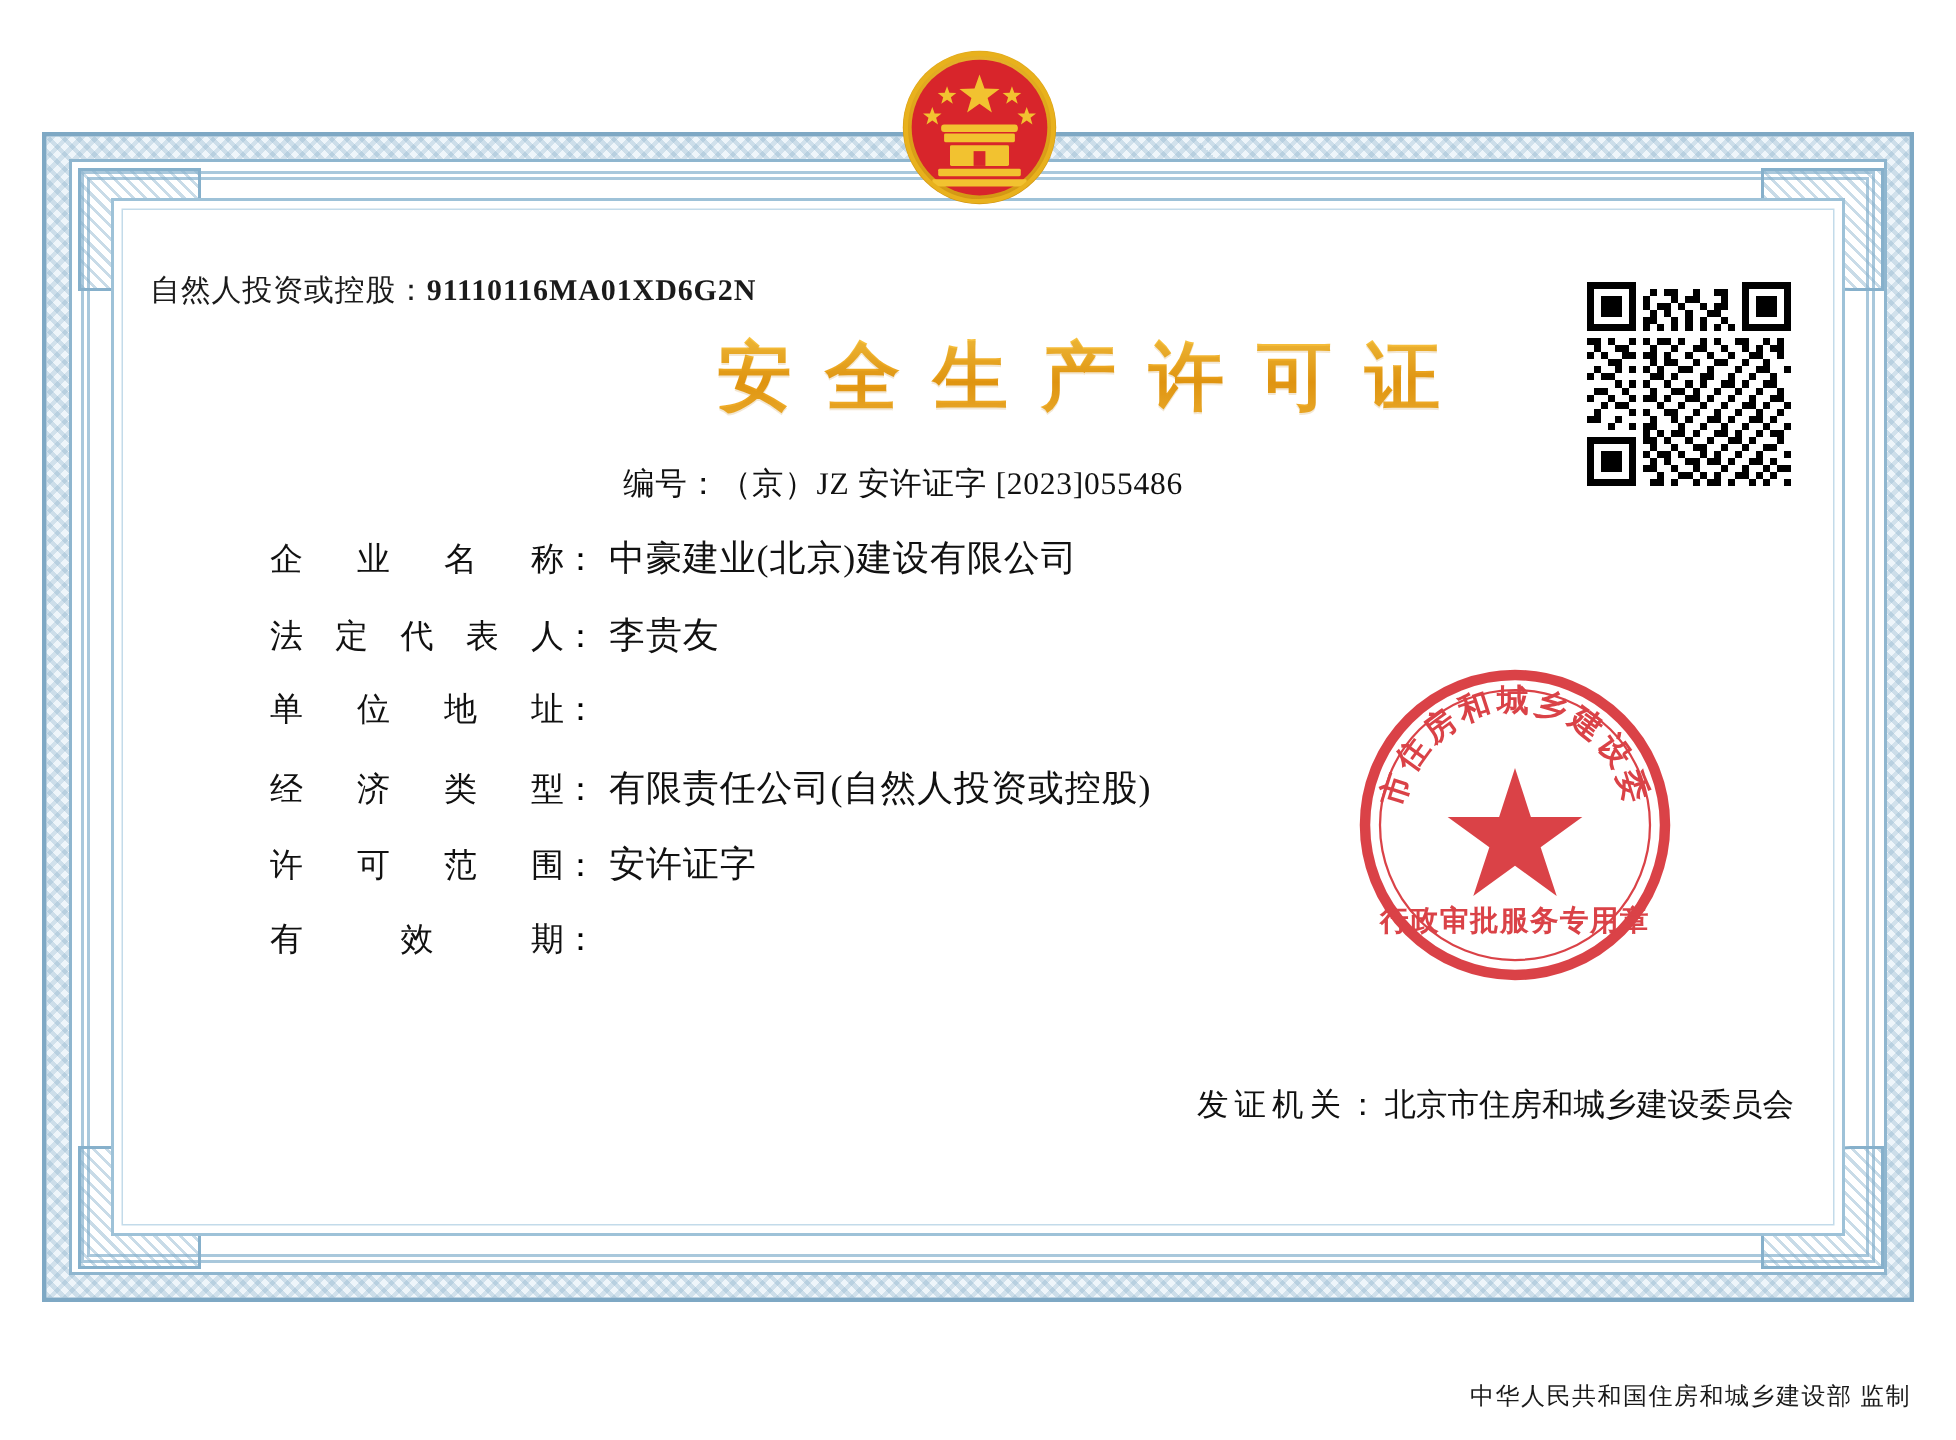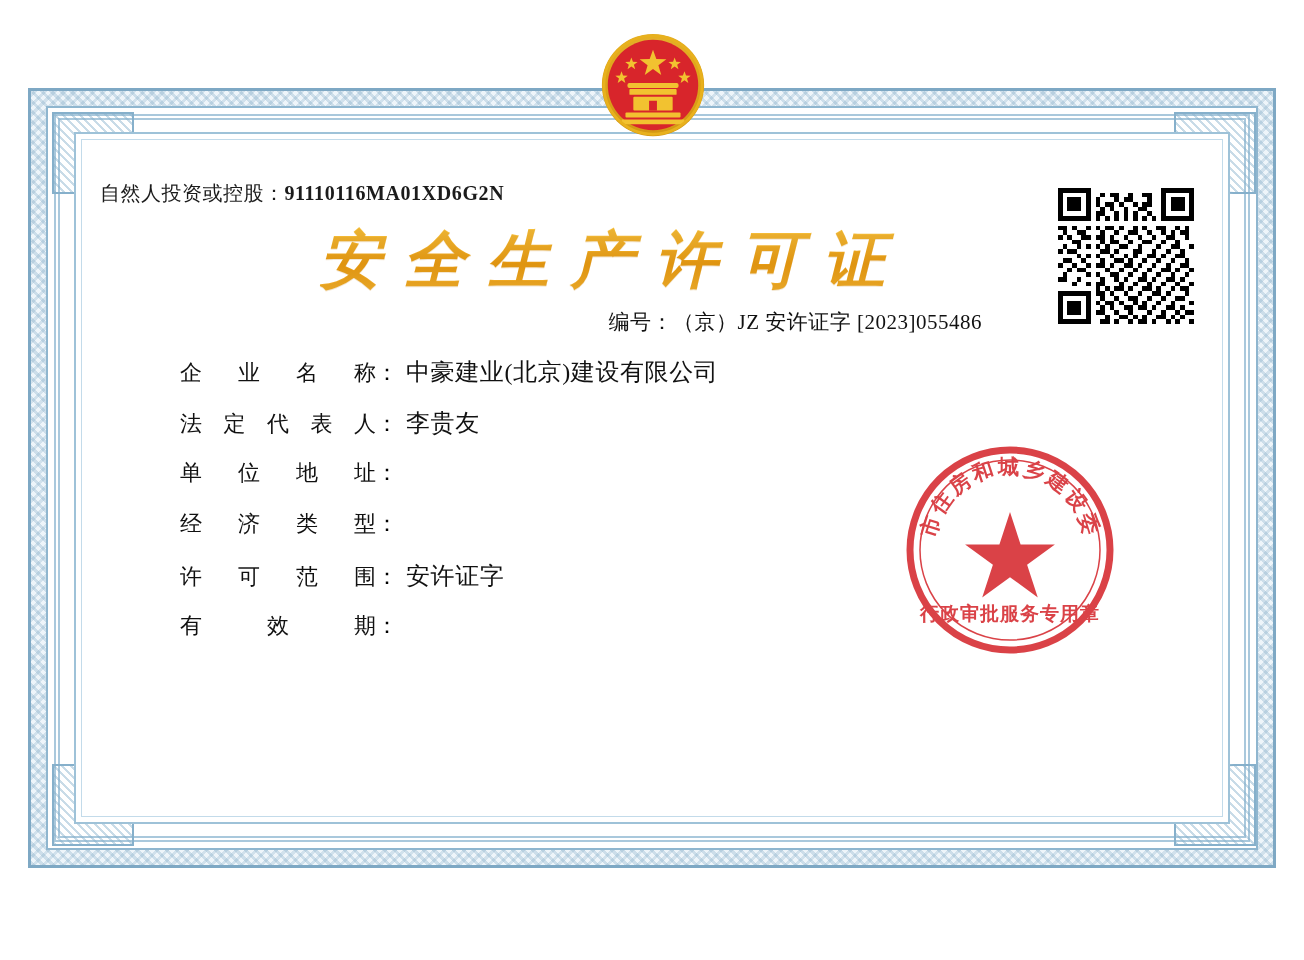--- a/index.html
+++ b/index.html
@@ -100,40 +100,39 @@
   .credit-code .val {
     font-family: "Liberation Serif", serif;
     letter-spacing: 0.6px;
     font-weight: bold;
   }
 
   .title {
     position: absolute;
     left: 122px; top: 48px;
     width: 760px;
-    text-align: center;
+    text-align: right;
     font-family: "DejaVu Sans", "Liberation Sans", sans-serif;
     font-weight: bold;
-    font-size: 62px;
+    font-size: 50px;
     letter-spacing: 22px;
     text-indent: 22px;
     color: #f2a61e;
     background: linear-gradient(180deg, #fbcc4a 0%, #e79a12 55%, #f5b938 100%);
     -webkit-background-clip: text;
     background-clip: text;
     -webkit-text-fill-color: transparent;
     text-shadow: 0 1px 0 rgba(190,120,10,0.18);
-    font-style: italic;
   }
 
   .serial {
     position: absolute;
     left: 122px; top: 138px;
     width: 760px;
-    text-align: right;
+    text-align: center;
     font-size: 21px;
     color: #111;
     letter-spacing: 0.5px;
   }
 
   
   .qr {
     position: absolute;
     right: 10px; top: 18px;
     width: 136px; height: 136px;
@@ -548,20 +547,21 @@
       </div>
 
       <div class="row">
         <span class="label">
           <span>经</span>
             <span>济</span>
             <span>类</span>
             <span>型</span>
         </span>
         <span class="colon">：</span>
+        <span class="value">有限责任公司(自然人投资或控股)</span>
       </div>
 
       <div class="row">
         <span class="label">
           <span>许</span>
             <span>可</span>
             <span>范</span>
             <span>围</span>
         </span>
         <span class="colon">：</span>
@@ -573,31 +573,35 @@
           <span>有</span>
             <span>效</span>
             <span>期</span>
         </span>
         <span class="colon">：</span>
       </div>
 
     </div>
 
     <div class="issue-block">
+      <div class="ln">
+        <span class="lbl">发证机关：</span><span>北京市住房和城乡建设委员会</span>
+      </div>
     </div>
 
   </div>
 
   <div class="seal">
     <svg viewBox="0 0 220 220" width="220" height="220" aria-hidden="true">
       <circle cx="110" cy="110" r="100" fill="none" stroke="#d4242a" stroke-width="7"></circle>
       <circle cx="110" cy="110" r="90" fill="none" stroke="#d4242a" stroke-width="1.5"></circle>
       <path id="sealArc" d="M 110,110 m -76,0 a 76,76 0 1,1 152,0" fill="none"></path>
       <text font-family="'DejaVu Sans','Liberation Sans',sans-serif" font-size="21" font-weight="bold" fill="#d4242a" letter-spacing="3">
         <textPath href="#sealArc" startOffset="50%" text-anchor="middle">北京市住房和城乡建设委员会</textPath>
       </text>
       <polygon fill="#d4242a" points="110,72 120.6,104.6 154.9,104.6 127.1,124.8 137.8,157.4 110,137.2 82.2,157.4 92.9,124.8 65.1,104.6 99.4,104.6"></polygon>
       <text x="110" y="180" text-anchor="middle" font-family="'DejaVu Sans','Liberation Sans',sans-serif" font-size="19" font-weight="bold" fill="#d4242a" letter-spacing="1">行政审批服务专用章</text>
     </svg>
   </div>
 
+  <div class="footer">中华人民共和国住房和城乡建设部  监制</div>
 
 </div>
 
 </body></html>

